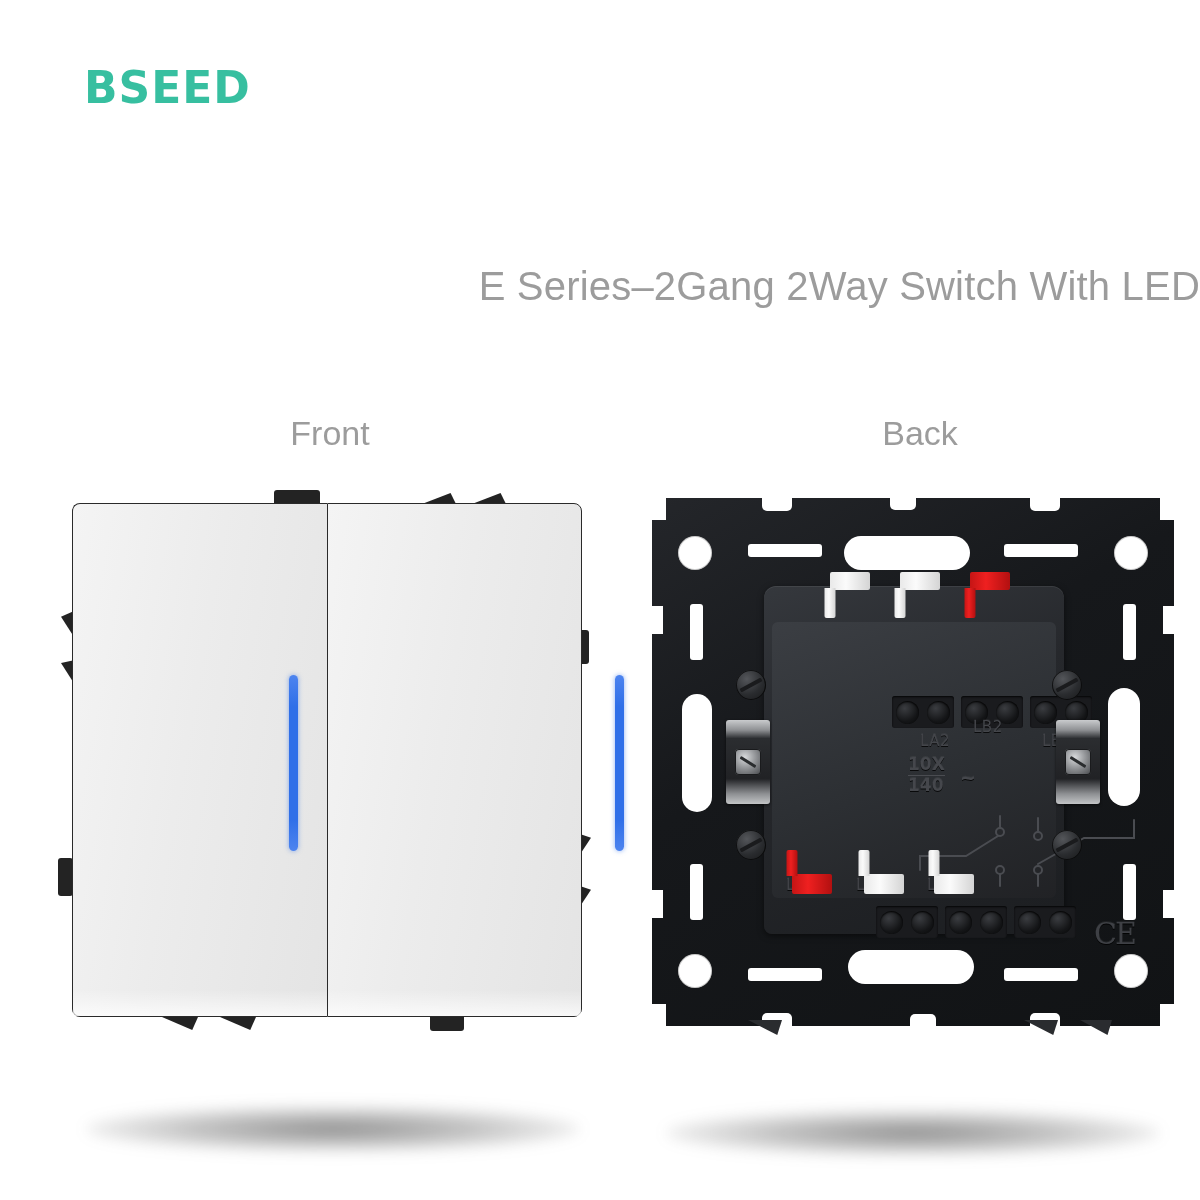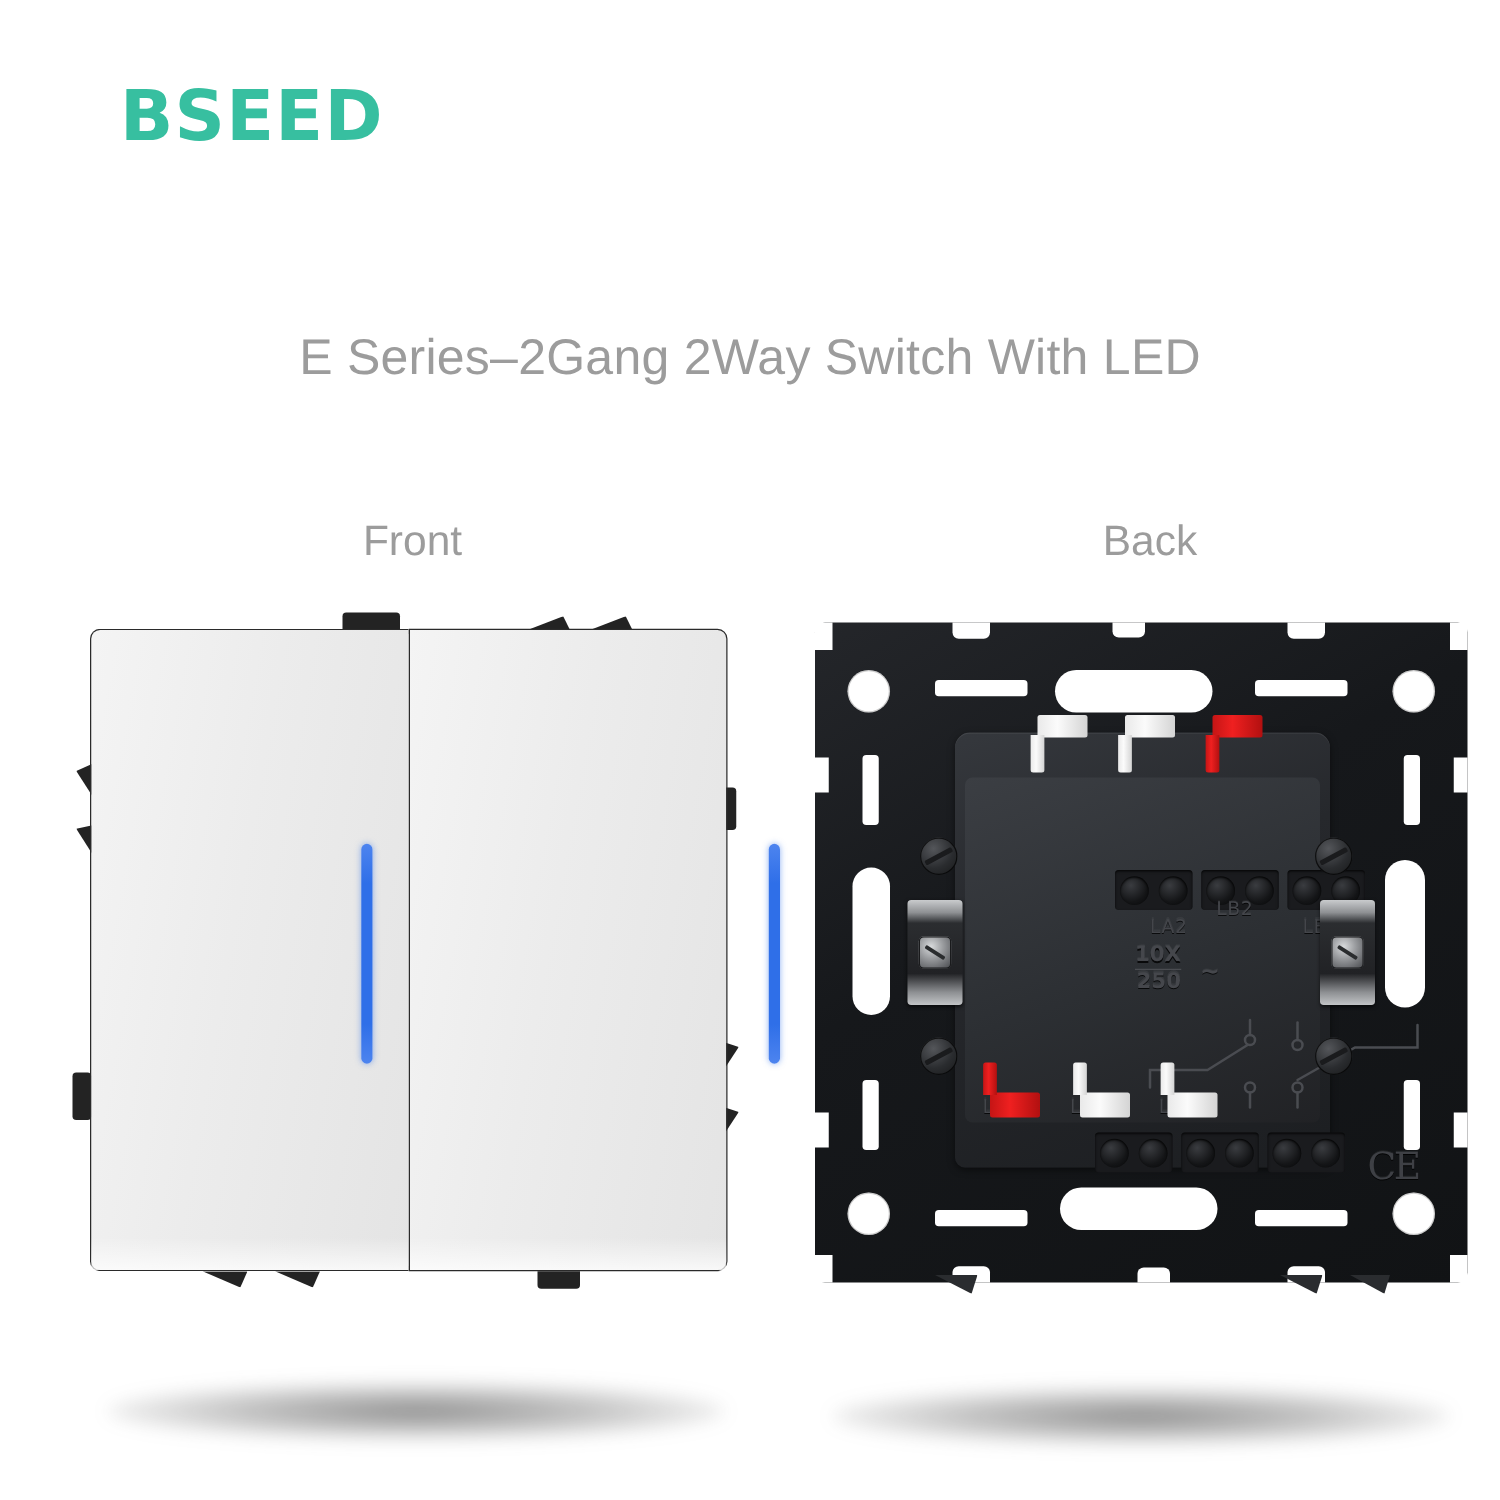--- a/index.html
+++ b/index.html
@@ -6,30 +6,30 @@
   html, body {
     width: 1200px; height: 1200px;
     background: #ffffff;
     font-family: "Liberation Sans", sans-serif;
     overflow: hidden;
   }
   .page { position: relative; width: 1200px; height: 1200px; background: #fff; }
 
   
   .brand {
-    position: absolute; left: 96px; top: 66px;
-    font-size: 56px; font-weight: 700; letter-spacing: 1px;
+    position: absolute; left: 84px; top: 66px;
+    font-size: 44px; font-weight: 700; letter-spacing: 1px;
     color: #37bfa0; line-height: 1;
     font-family: "DejaVu Sans", sans-serif;
   }
 
   
   .title {
     position: absolute; left: 0; top: 264px; width: 1200px;
-    text-align: center; font-size: 40px; color: #9c9c9c;
+    text-align: right; font-size: 40px; color: #9c9c9c;
     font-weight: 400; letter-spacing: .2px;
   }
 
   
   .caption {
     position: absolute; top: 414px; font-size: 34px;
     color: #9c9c9c; text-align: center; width: 360px;
   }
   .caption.front { left: 150px; }
   .caption.back  { left: 740px; }
@@ -189,21 +189,21 @@
   .lever-top .stem { top: 16px; width: 11px; height: 30px; border-radius: 0 0 2px 2px; }
   
   .lever-bot .bar { position: absolute; bottom: 0; left: 0; width: 40px; height: 20px; border-radius: 2px; }
   .lever-bot .stem { bottom: 18px; width: 11px; height: 26px; border-radius: 2px 2px 0 0; }
   .lv-white .bar, .lv-white .stem { background: linear-gradient(90deg, #e9e9e9, #fbfbfb 40%, #d4d4d4); }
   .lv-red   .bar, .lv-red   .stem { background: linear-gradient(90deg, #c51515, #ef2020 40%, #b21010); }
 
   .rating {
     position: absolute; left: 144px; top: 170px;
     color: #45474c; font-size: 17px; font-weight: 700; line-height: 1.05;
-    font-family: "DejaVu Sans", sans-serif; text-align: right;
+    font-family: "DejaVu Sans", sans-serif; text-align: left;
     text-shadow: 0 1px 0 rgba(0,0,0,.8), 0 -1px 0 rgba(255,255,255,.06);
   }
   .rating .num { display: block; }
   .rating .bar-line { display: block; height: 1px; background: #4a4c51; margin: 1px 0; }
   .rating .tilde {
     position: absolute; left: 52px; top: 12px; font-size: 19px;
   }
 
   .ce-mark {
     position: absolute; left: 330px; top: 330px;
@@ -330,21 +330,21 @@
     <div class="keyhole kh-bot"></div>
     <div class="keyhole kh-l"></div>
     <div class="keyhole kh-r"></div>
 
     <div class="mech">
       <div class="mech-inner"></div>
 
       <div class="rating">
         <span class="num">10X</span>
         <span class="bar-line"></span>
-        <span class="num">250</span>
+        <span class="num">140</span>
         <span class="tilde">~</span>
       </div>
 
       <div class="term-row row-top">
         <div class="term-block">
           <div class="term-hole"></div>
           <div class="term-hole"></div>
         </div>
         <div class="term-block">
           <div class="term-hole"></div>

